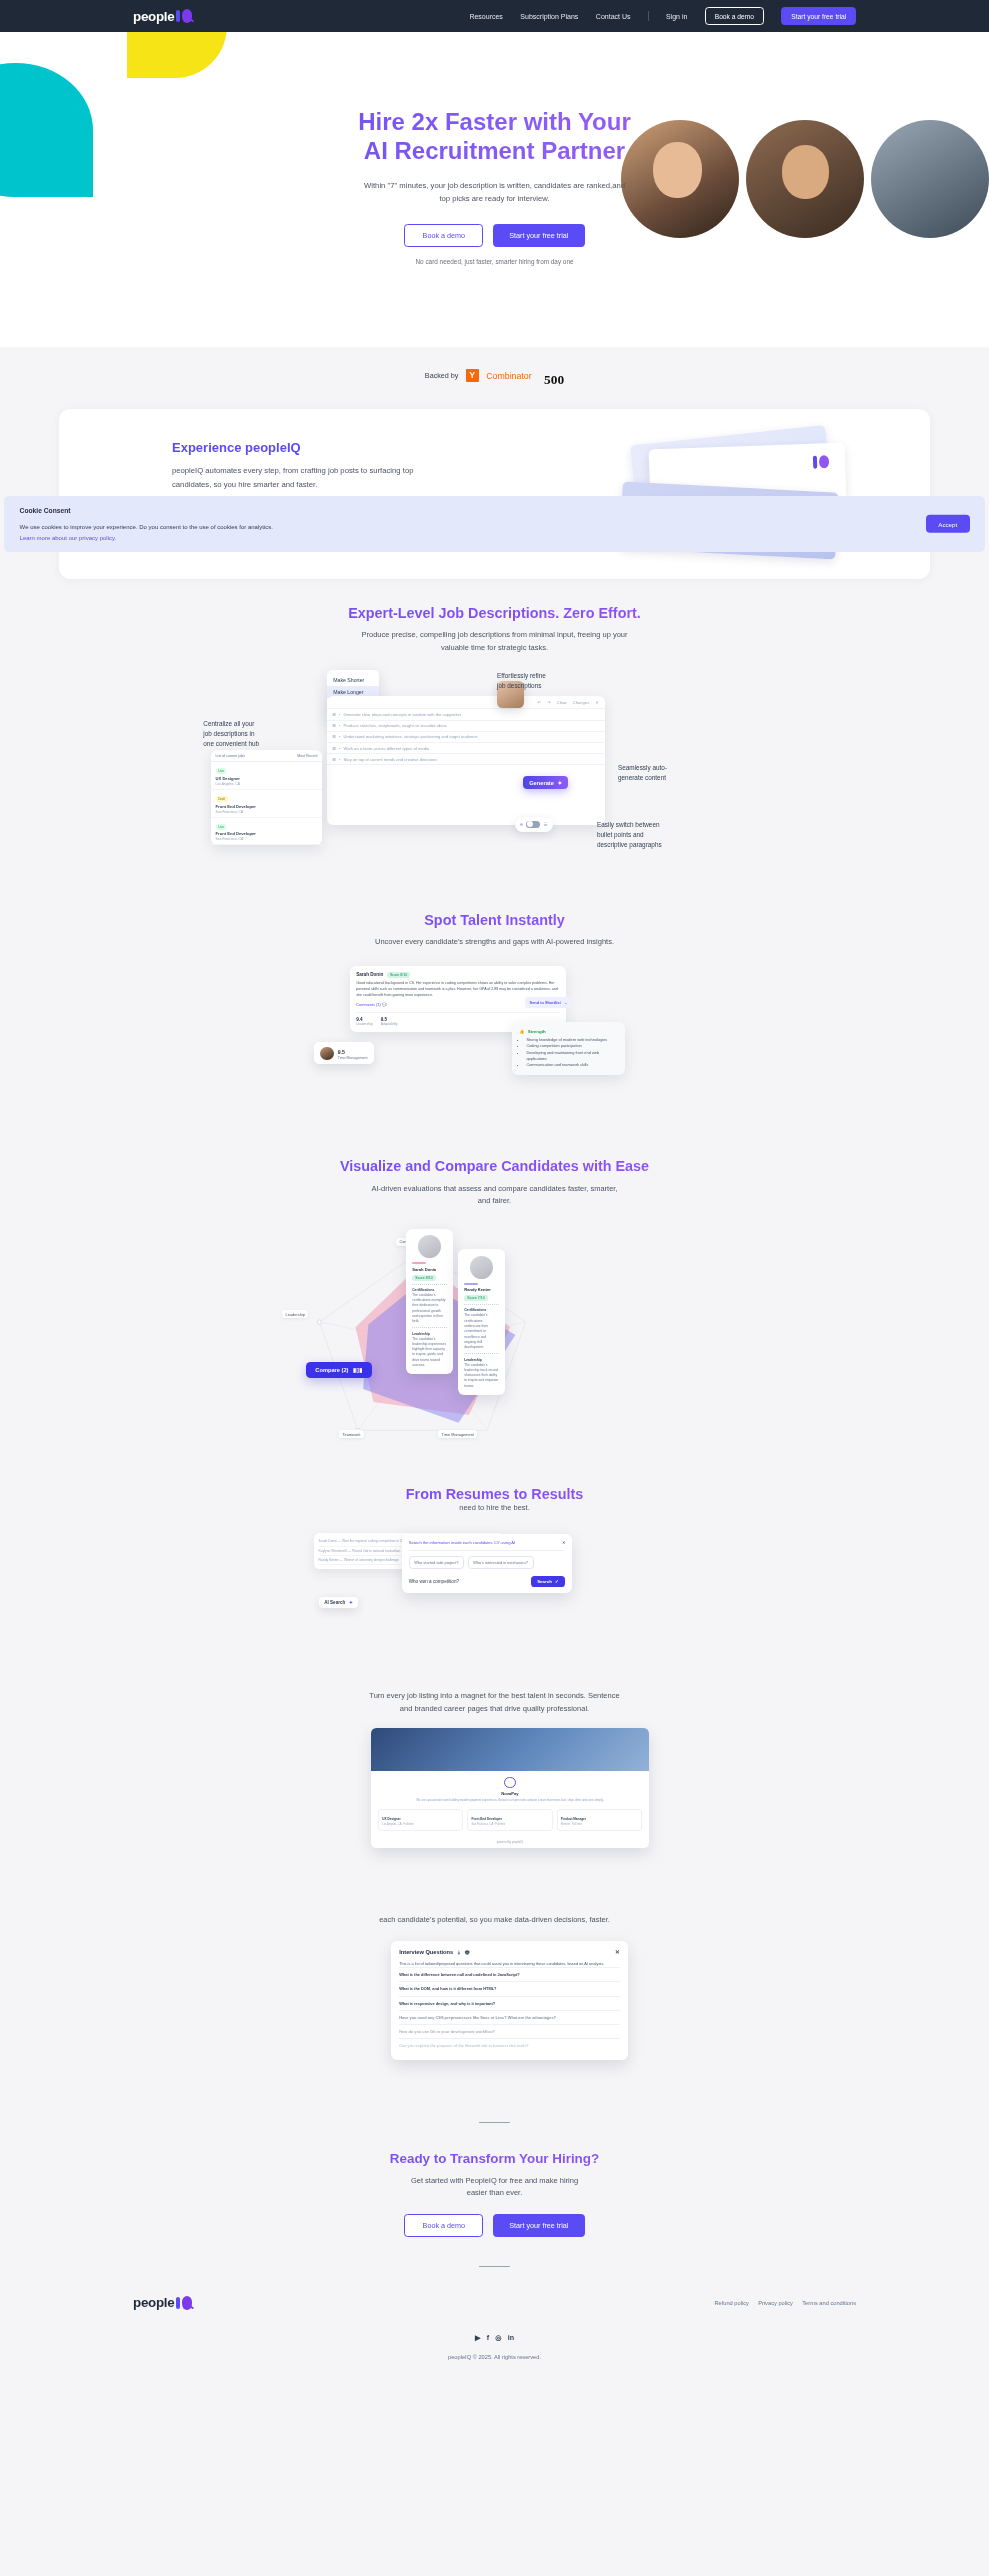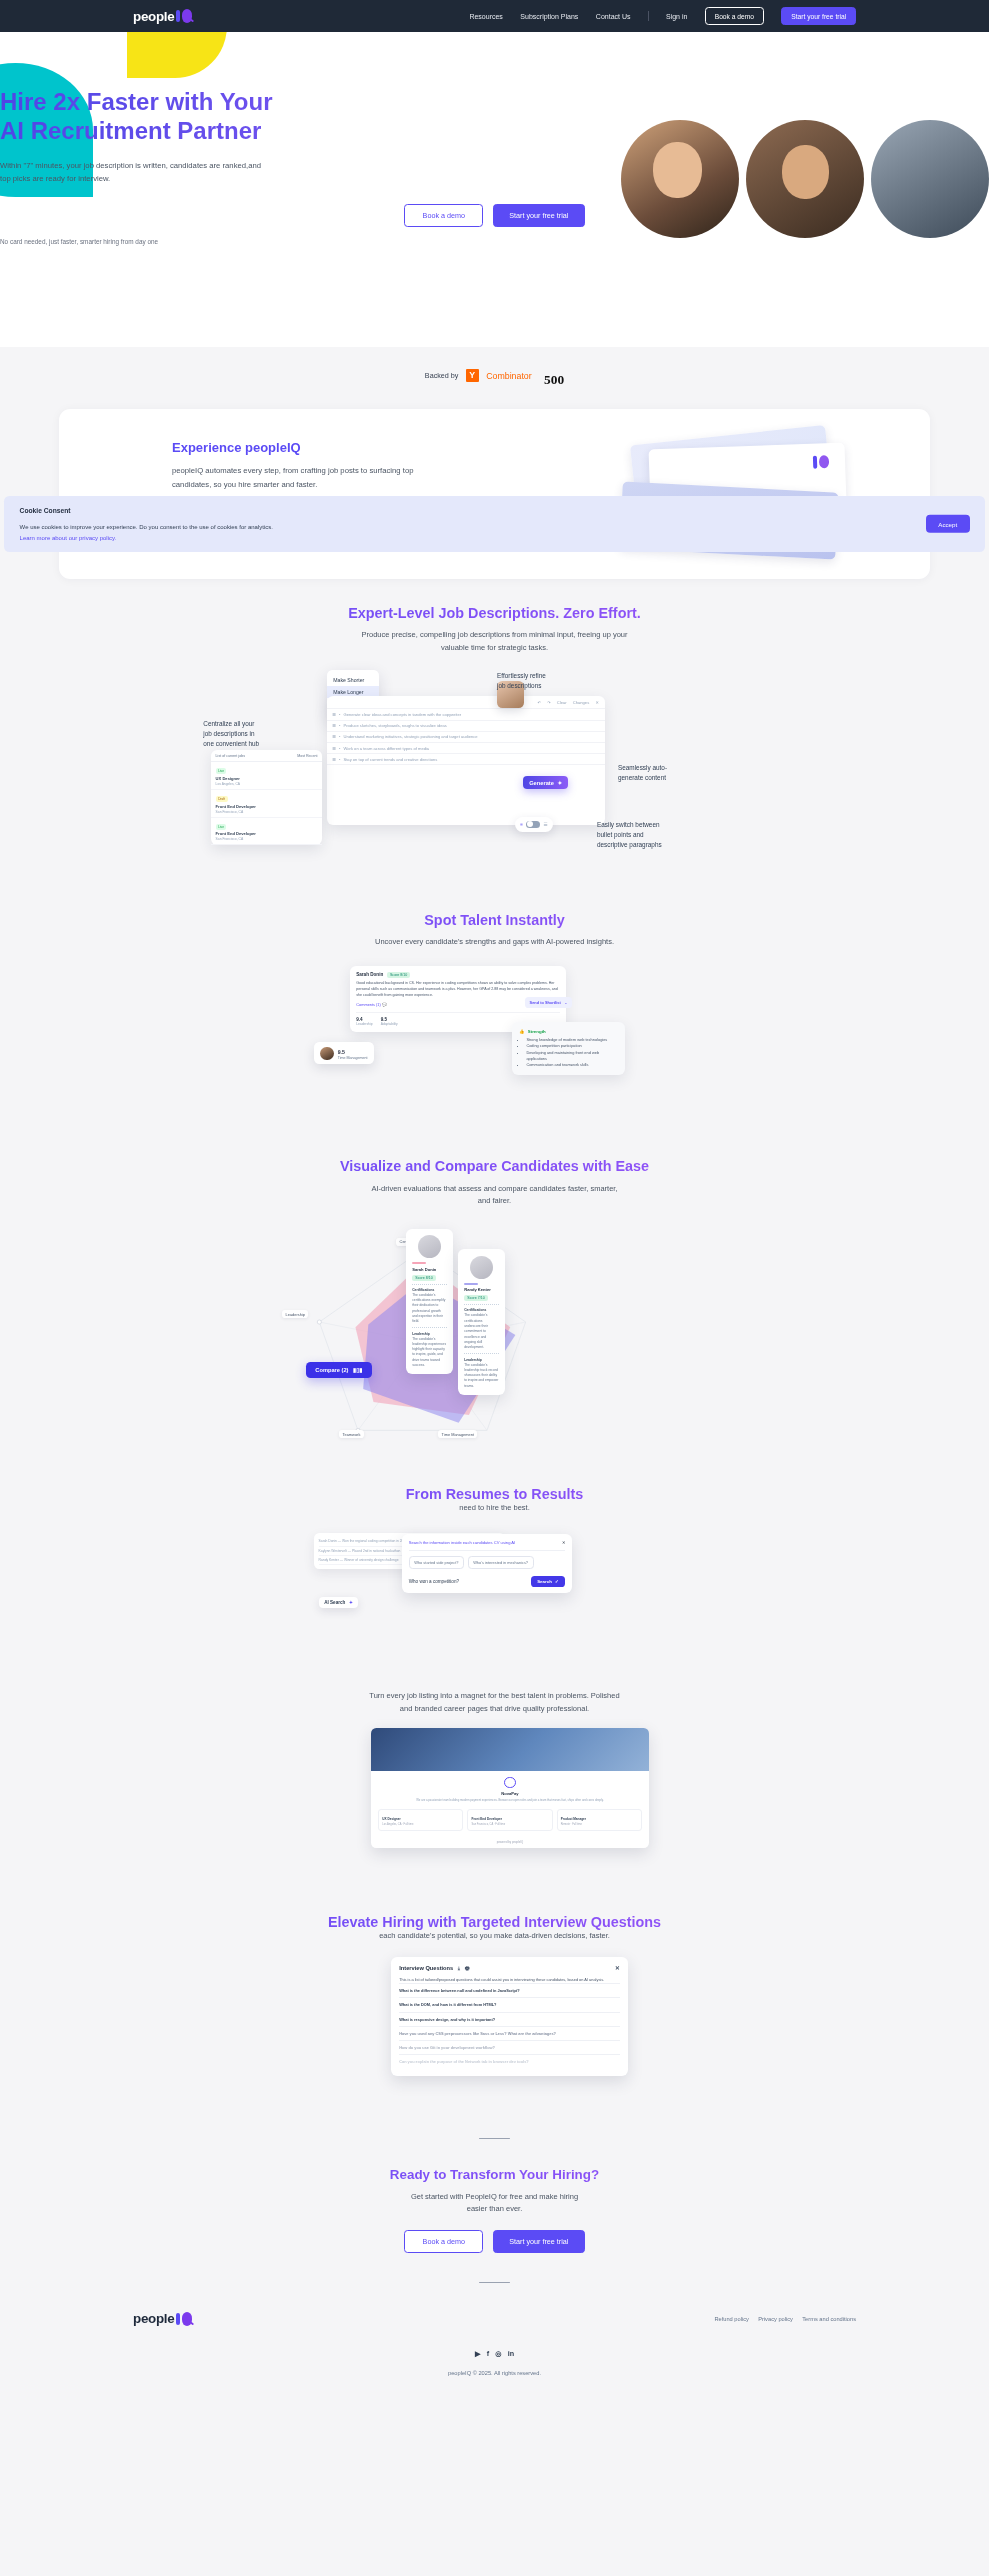--- a/index.html
+++ b/index.html
@@ -17,21 +17,21 @@
   .nav-links a{color:#e7eaf0;font-size:7px;text-decoration:none;white-space:nowrap;}
   .nav-sep{width:0.5px;height:10.3px;background:#4a5263;}
   .btn{border-radius:3.6px;font-size:6.7px;padding:4.6px 8.8px;cursor:pointer;white-space:nowrap;display:inline-flex;align-items:center;justify-content:center;}
   .btn-outline-dark{border:0.5px solid #fff;color:#fff;background:transparent;}
   .btn-primary{background:#5b4bf5;color:#fff;border:0.5px solid #5b4bf5;}
 
   
   .hero{position:relative;height:315px;background:#fff;overflow:hidden;}
   .blob-yellow{position:absolute;left:127px;top:-31px;width:100px;height:77px;background:#f7e416;border-radius:0 0 52px 0;}
   .blob-teal{position:absolute;left:-62px;top:31px;width:155px;height:134px;background:#00c4cc;border-radius:50% 50% 0 50%;}
-  .hero-inner{position:relative;z-index:3;text-align:left;padding-top:55px;}
+  .hero-inner{position:relative;z-index:3;text-align:center;padding-top:75px;}
   h1.hero-title{font-size:24px;line-height:1.22;font-weight:bold;
       background:linear-gradient(90deg,#4f46e5 0%,#8b5cf6 55%,#a855f7 100%);
       -webkit-background-clip:text;background-clip:text;color:transparent;}
   .hero-sub{margin-top:13.4px;font-size:7.7px;line-height:1.7;color:#4b5563;}
   .hero-btns{margin-top:18.5px;display:flex;gap:9.3px;justify-content:center;}
   .btn-outline-purple{border:0.5px solid #5b4bf5;color:#5b4bf5;background:#fff;padding:6.2px 17.5px;font-size:7.2px;}
   .btn-lg{padding:6.2px 15.5px;font-size:7.2px;}
   .hero-note{margin-top:11.3px;font-size:6.4px;color:#6b7280;}
   .hero-photos{position:absolute;right:0;top:88px;display:flex;gap:7.2px;z-index:2;}
   .ph{width:118px;height:118px;border-radius:50%;overflow:hidden;position:relative;}
@@ -444,21 +444,21 @@
       <span class="ai-q">Who won a competition?</span>
       <span class="srch">
         <span>Search</span>
         <span>✓</span>
       </span>
     </div>
   </div>
 </div>
 
 <div class="sect" style="margin-top:26px;">
-  <p class="sub">Turn every job listing into a magnet for the best talent in problems. Polished</p>
+  <p class="sub">Turn every job listing into a magnet for the best talent in seconds. Sentence</p>
   <p class="sub" style="margin-top:0">and branded career pages that drive quality professional.</p>
 </div>
 
 <div class="mock" style="width:567px;height:165px;margin-top:12.4px;">
   <div class="cp" style="left:160px;top:0;width:278px;">
     <div class="cp-hero"></div>
     <div class="cp-mid">
       <div class="cp-logo"></div>
       <div class="cp-t">NovaPay</div>
       <div class="cp-p">We are a passionate team building modern payment experiences. Browse our open roles and join a team that moves fast, ships often and cares deeply.</div>
@@ -475,21 +475,20 @@
       <div class="cp-job">
         <b>Product Manager</b>
         <span>Remote · Full time</span>
       </div>
     </div>
     <div class="cp-foot">powered by peopleIQ</div>
   </div>
 </div>
 
 <div class="sect" style="margin-top:20.6px;">
-  <h2>Elevate Hiring with Targeted Interview Questions</h2>
   <p class="sub" style="margin-top:0">each candidate's potential, so you make data-driven decisions, faster.</p>
 </div>
 
 <div class="mock" style="width:567px;height:170px;margin-top:14.4px;">
   <div class="iq" style="left:180px;top:0;width:237px;">
     <div class="iq-h">
       <span>Interview Questions</span>
       <span style="font-size:5.2px;color:#475569;">⤓</span>
       <span style="font-size:5.2px;color:#475569;">🖶</span>
       <span style="margin-left:auto;color:#475569;">✕</span>

